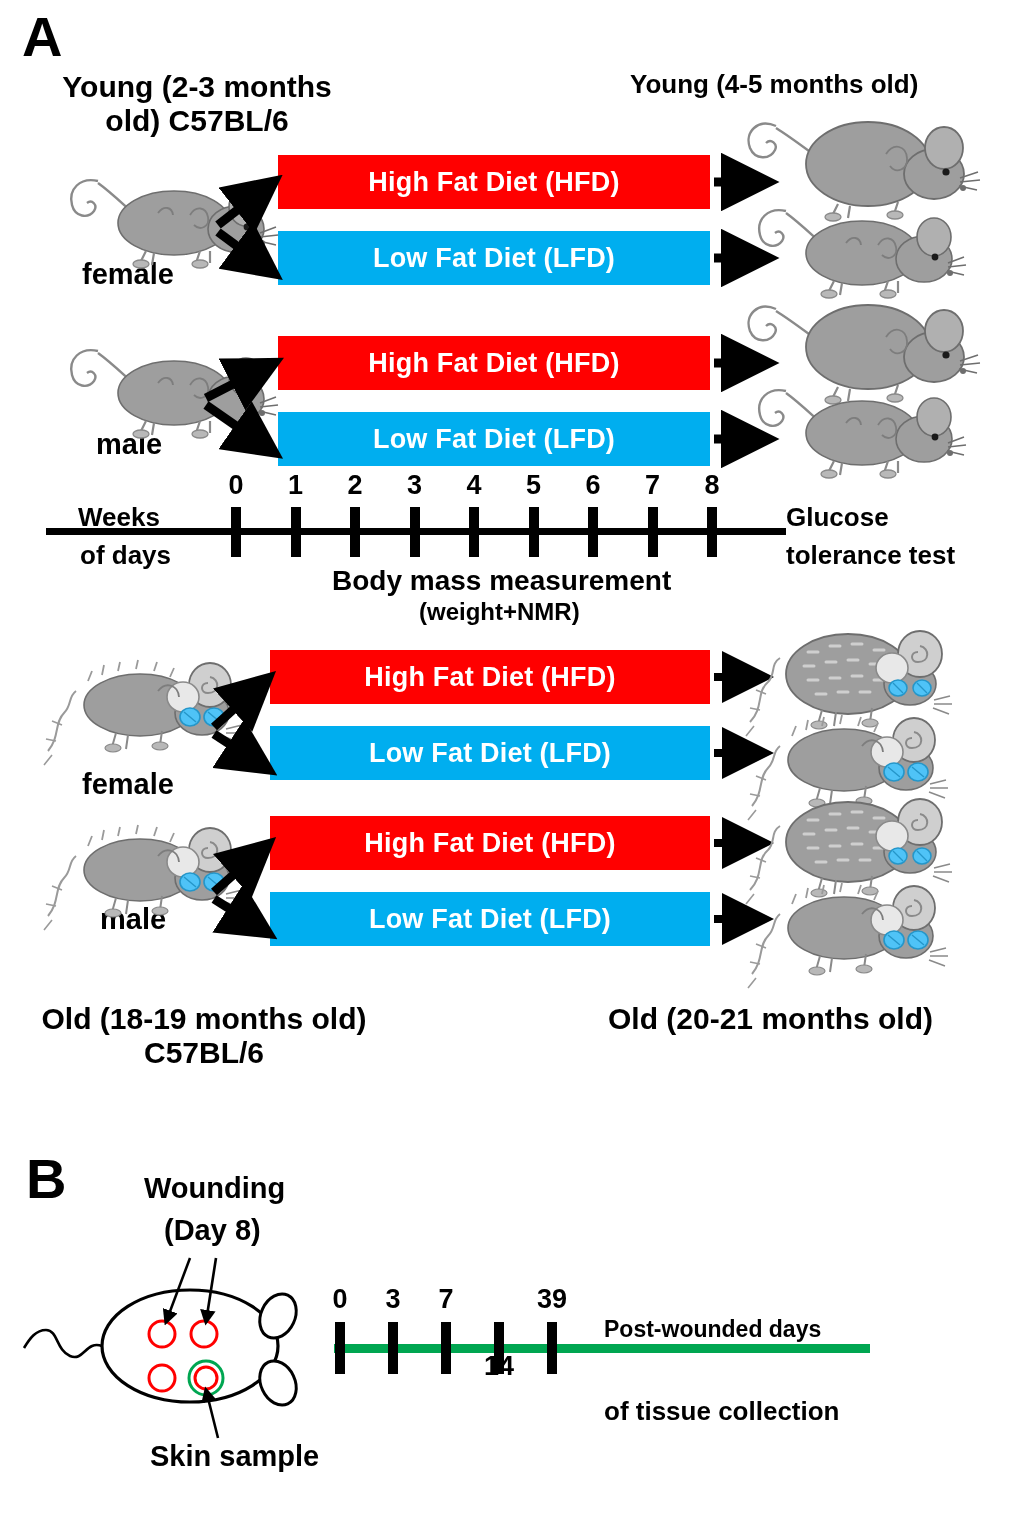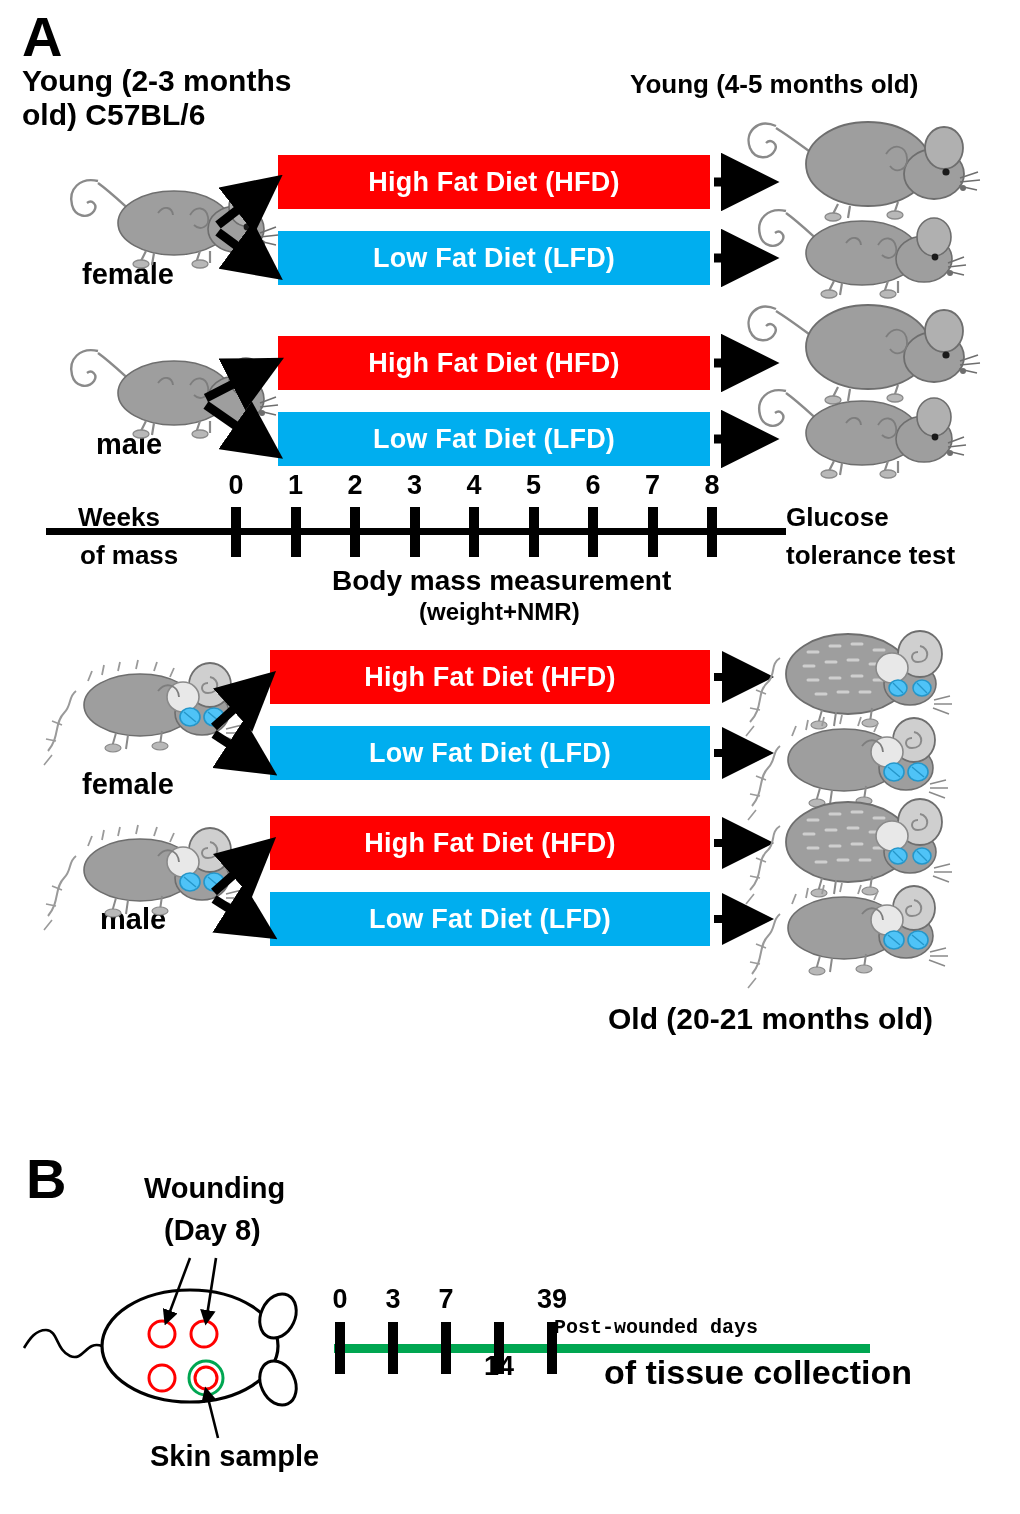--- a/index.html
+++ b/index.html
@@ -34,36 +34,36 @@
   
   .green-line{position:absolute;background:#00A651;}
 </style>
 </head>
 <body>
 
 <div class="fig">
 
   <div class="txt panel-letter" style="left:22px;top:6px;">A</div>
 
-  <div class="txt" style="left:22px;top:64px;font-size:30px;width:350px;">Young (2-3 months
+  <div class="txt" style="left:22px;top:70px;font-size:30px;width:350px;text-align:center;">Young (2-3 months
 old) C57BL/6</div>
 
   <div class="txt" style="left:630px;top:70px;font-size:26px;">Young (4-5 months old)</div>
 
   <div class="bar hfd" style="left:278px;top:155px;width:432px;height:54px;">High Fat Diet (HFD)</div>
   <div class="bar lfd" style="left:278px;top:231px;width:432px;height:54px;">Low Fat Diet (LFD)</div>
 
   <div class="bar hfd" style="left:278px;top:336px;width:432px;height:54px;">High Fat Diet (HFD)</div>
   <div class="bar lfd" style="left:278px;top:412px;width:432px;height:54px;">Low Fat Diet (LFD)</div>
 
   <div class="txt" style="left:82px;top:258px;font-size:29px;">female</div>
   <div class="txt" style="left:96px;top:428px;font-size:29px;">male</div>
 
   <div class="txt" style="left:78px;top:503px;font-size:26px;">Weeks</div>
-  <div class="txt" style="left:80px;top:541px;font-size:26px;">of mass</div>
+  <div class="txt" style="left:80px;top:541px;font-size:26px;">of days</div>
 
   <div class="axis-line" style="left:46px;top:528px;width:740px;height:7px;"></div>
 
   <div id="week-ticks">
       <div class="tick" style="left: 231px; top: 507px; width: 10px; height: 50px;"></div>
       <div class="tick-label" style="left: 216px; top: 470px; width: 40px;">0</div>
       <div class="tick" style="left: 290.5px; top: 507px; width: 10px; height: 50px;"></div>
       <div class="tick-label" style="left: 275.5px; top: 470px; width: 40px;">1</div>
       <div class="tick" style="left: 350px; top: 507px; width: 10px; height: 50px;"></div>
       <div class="tick-label" style="left: 335px; top: 470px; width: 40px;">2</div>
@@ -89,20 +89,22 @@
 
   <div class="bar hfd" style="left:270px;top:650px;width:440px;height:54px;">High Fat Diet (HFD)</div>
   <div class="bar lfd" style="left:270px;top:726px;width:440px;height:54px;">Low Fat Diet (LFD)</div>
 
   <div class="bar hfd" style="left:270px;top:816px;width:440px;height:54px;">High Fat Diet (HFD)</div>
   <div class="bar lfd" style="left:270px;top:892px;width:440px;height:54px;">Low Fat Diet (LFD)</div>
 
   <div class="txt" style="left:82px;top:768px;font-size:29px;">female</div>
   <div class="txt" style="left:100px;top:903px;font-size:29px;">male</div>
 
+  <div class="txt" style="left:14px;top:1002px;font-size:30px;width:380px;text-align:center;">Old (18-19 months old)
+C57BL/6</div>
   <div class="txt" style="left:608px;top:1002px;font-size:30px;text-align:right;">Old (20-21 months old)</div>
 
   <div class="txt panel-letter" style="left:26px;top:1148px;">B</div>
 
   <div class="txt" style="left:144px;top:1172px;font-size:29px;">Wounding</div>
   <div class="txt" style="left:164px;top:1214px;font-size:29px;">(Day 8)</div>
 
   <div class="txt" style="left:150px;top:1440px;font-size:29px;">Skin sample</div>
   <div class="txt" style="left:178px;top:1480px;font-size:29px;margin-top:38px;">collection</div>
 
@@ -113,22 +115,22 @@
       <div class="tick" style="left: 388px; top: 1322px; width: 10px; height: 52px;"></div>
       <div class="tick-label" style="left: 369px; top: 1284px; width: 48px;">3</div>
       <div class="tick" style="left: 441px; top: 1322px; width: 10px; height: 52px;"></div>
       <div class="tick-label" style="left: 422px; top: 1284px; width: 48px;">7</div>
       <div class="tick" style="left: 494px; top: 1322px; width: 10px; height: 52px;"></div>
       <div class="tick-label" style="left: 475px; top: 1351px; width: 48px;">14</div>
       <div class="tick" style="left: 547px; top: 1322px; width: 10px; height: 52px;"></div>
       <div class="tick-label" style="left: 528px; top: 1284px; width: 48px;">39</div>
     </div>
 
-  <div class="txt" style="left:554px;top:1317px;font-size:20px;font-family:Liberation Mono, monospace;">Post-wounded days</div>
-  <div class="txt" style="left:604px;top:1353px;font-size:34px;">of tissue collection</div>
+  <div class="txt" style="left:604px;top:1317px;font-size:23px;">Post-wounded days</div>
+  <div class="txt" style="left:604px;top:1397px;font-size:26px;">of tissue collection</div>
 
   <svg class="layer" viewBox="0 0 1020 1514" xmlns="http://www.w3.org/2000/svg" aria-hidden="true">
     <defs>
       <marker id="ah" markerWidth="6" markerHeight="6" refX="4.6" refY="3" orient="auto">
         <path d="M0,0 L6,3 L0,6 z" fill="#000"></path>
       </marker>
       <marker id="ahs" markerWidth="6.5" markerHeight="6.5" refX="5" refY="3.25" orient="auto">
         <path d="M0,0 L6.5,3.25 L0,6.5 z" fill="#000"></path>
       </marker>
       <g id="mouse-young">

